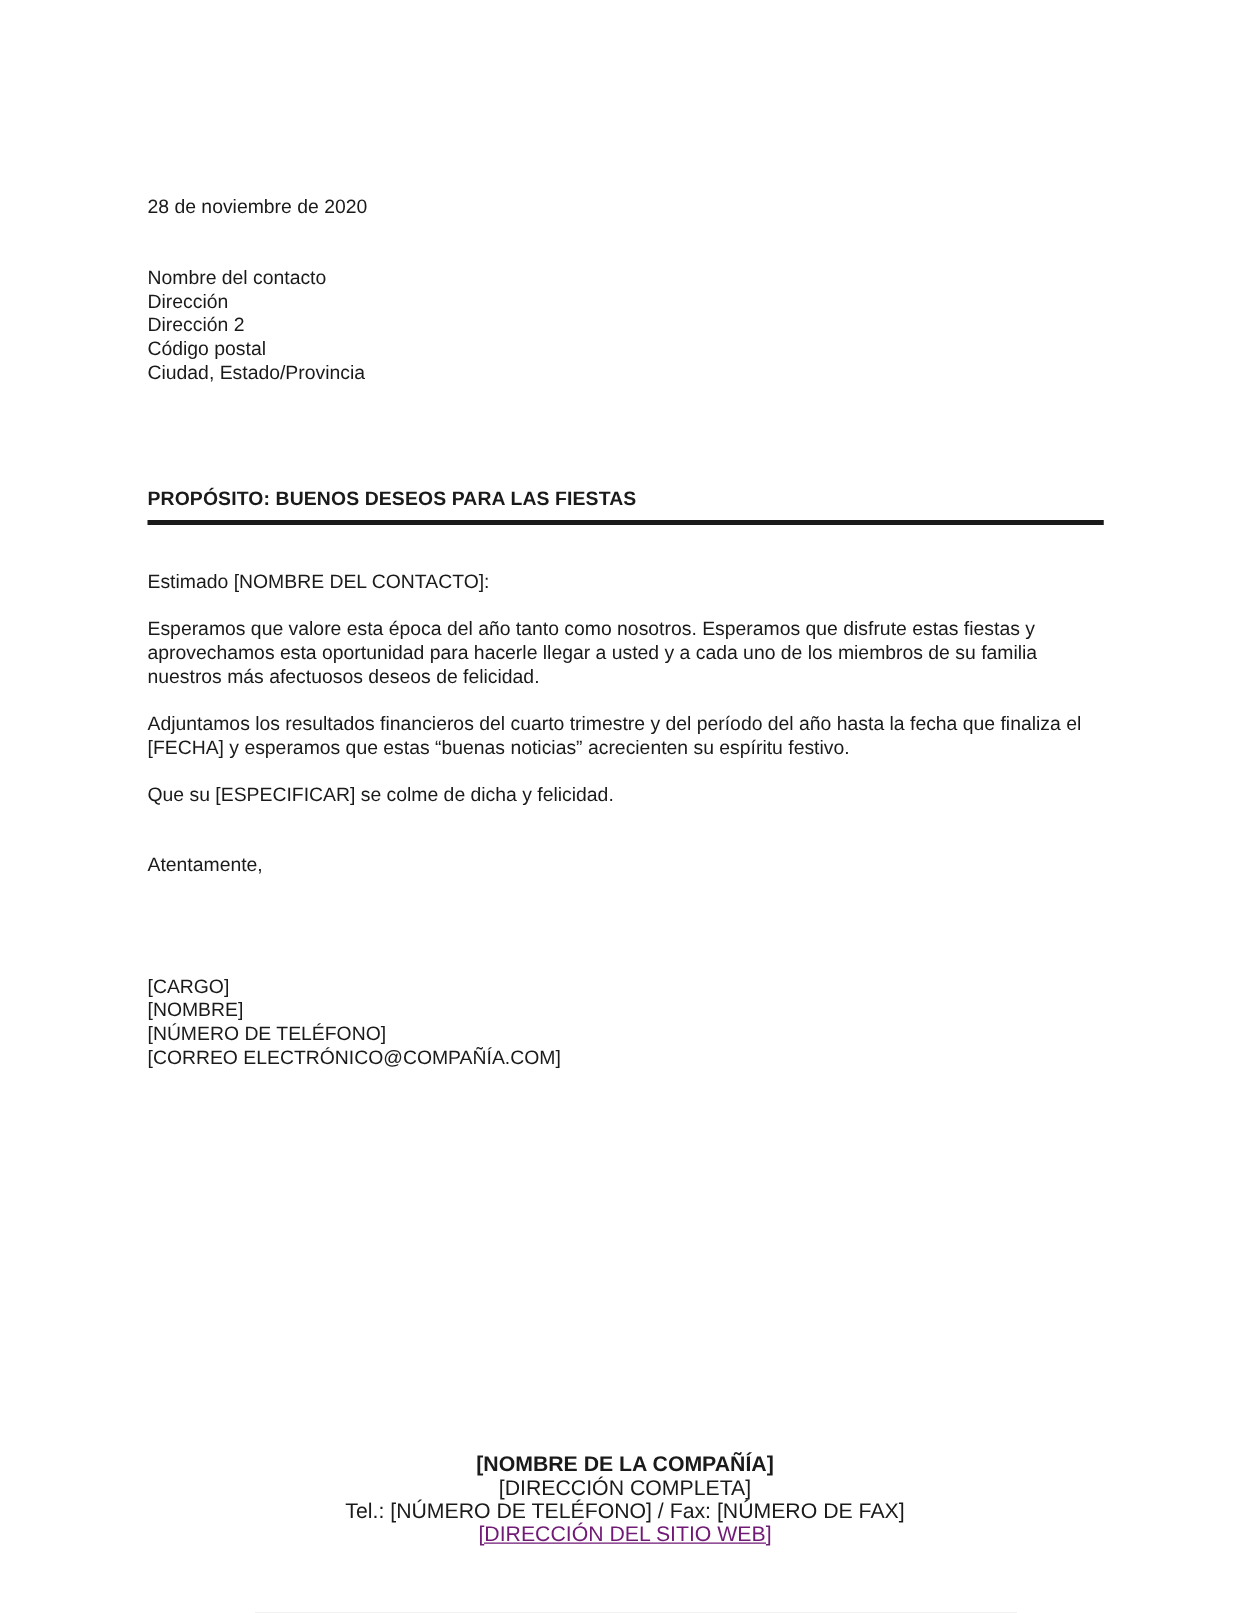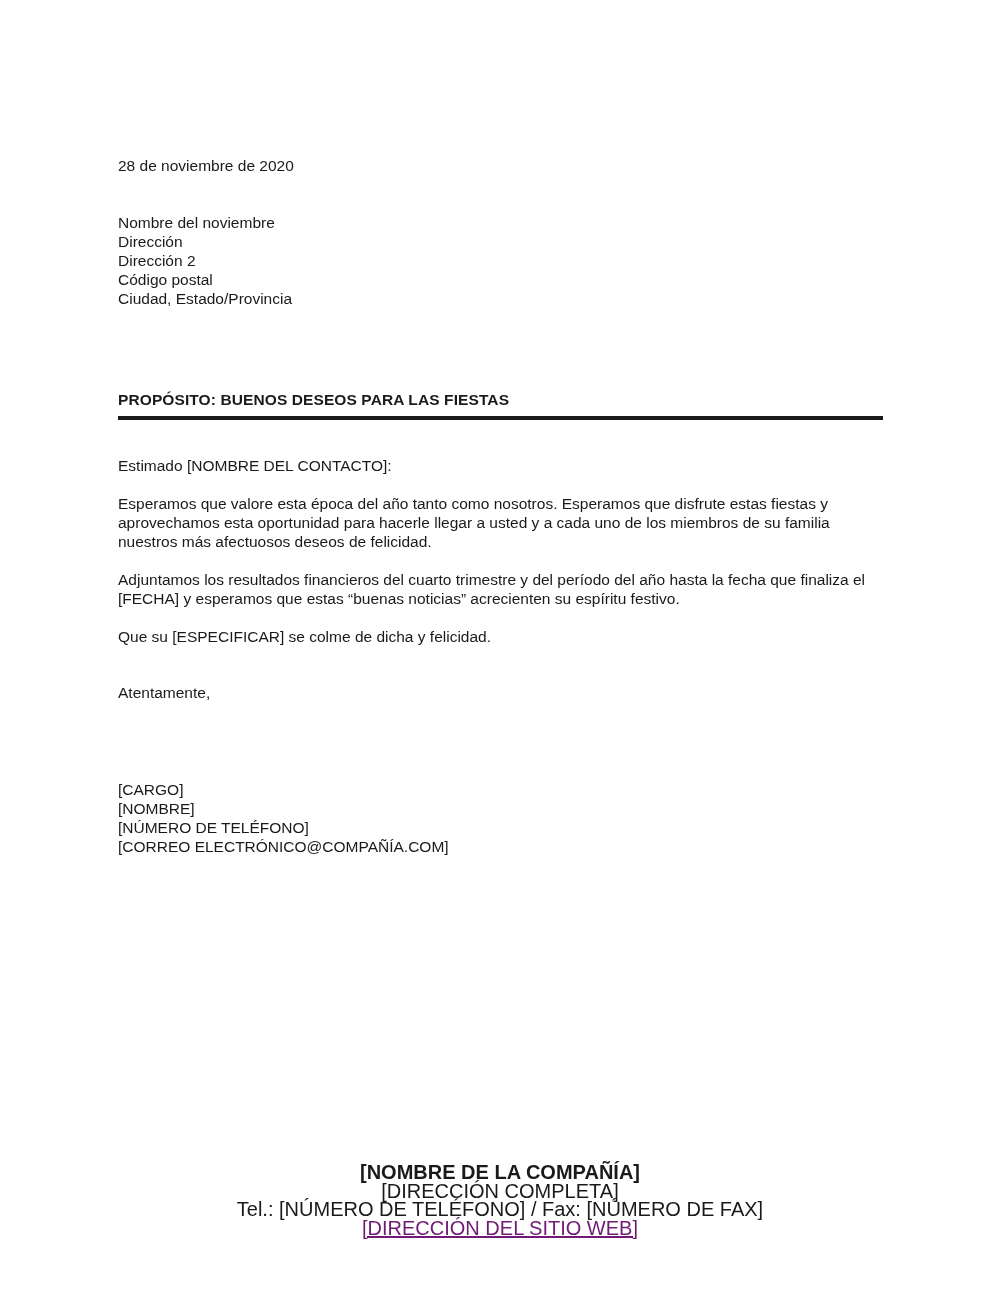--- a/index.html
+++ b/index.html
@@ -38,39 +38,39 @@
   .salutation { margin-top: 36px; }
   .para { margin-top: 19px; }
   .closing { margin-top: 37px; }
   .signature { margin-top: 78px; }
   .footer {
     position: absolute;
     left: 0;
     width: 1000px;
     top: 1163px;
     text-align: center;
-    font-size: 20px;
+    font-size: 17px;
     line-height: 18.5px;
   }
   .footer .company { font-weight: bold; }
   .footer a.weblink {
     text-decoration: underline;
     cursor: pointer;
   }
 </style>
 </head>
 <body>
 
 <div class="page" style="color: rgb(26, 26, 26);">
   <div class="content">
 
     <div class="date">28 de noviembre de 2020</div>
 
     <div class="recipient">
-      <div>Nombre del noviembre</div>
+      <div>Nombre del contacto</div>
       <div>Dirección</div>
       <div>Dirección 2</div>
       <div>Código postal</div>
       <div>Ciudad, Estado/Provincia</div>
     </div>
 
     <div class="subject">PROPÓSITO: BUENOS DESEOS PARA LAS FIESTAS</div>
     <div class="subject-rule" style="background: rgb(26, 26, 26);"></div>
 
     <div class="salutation">Estimado [NOMBRE DEL CONTACTO]:</div>

